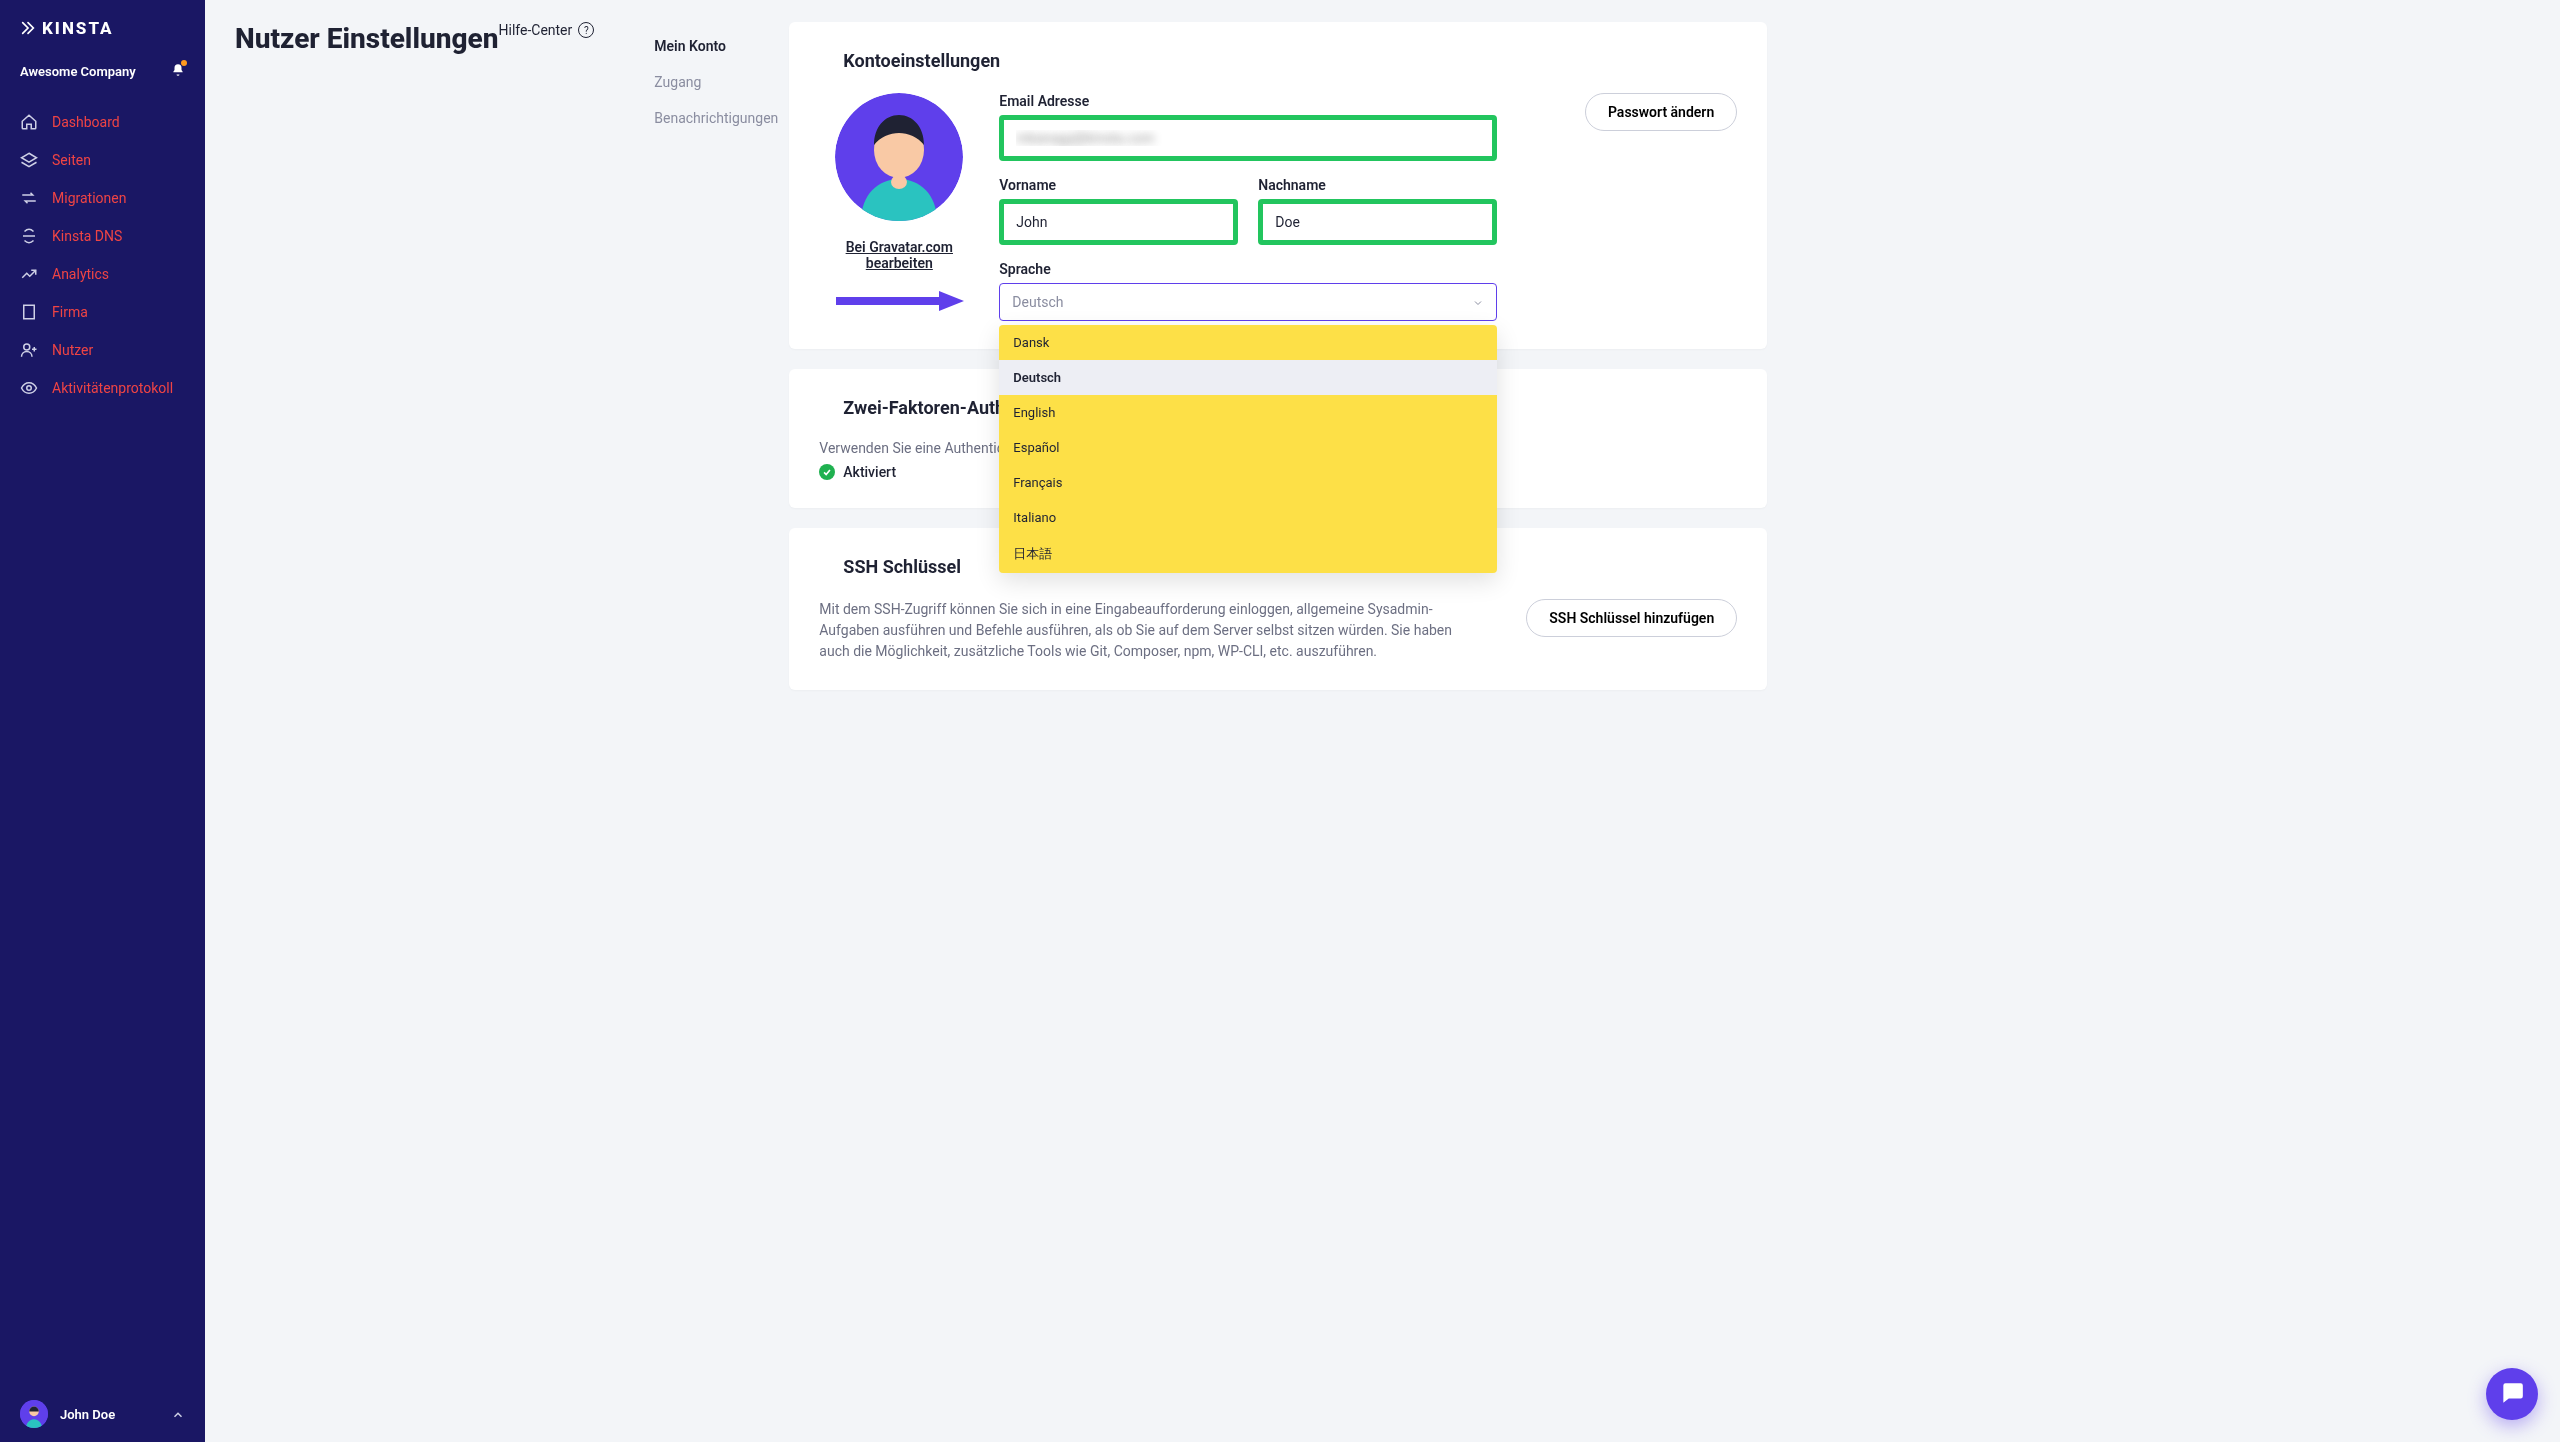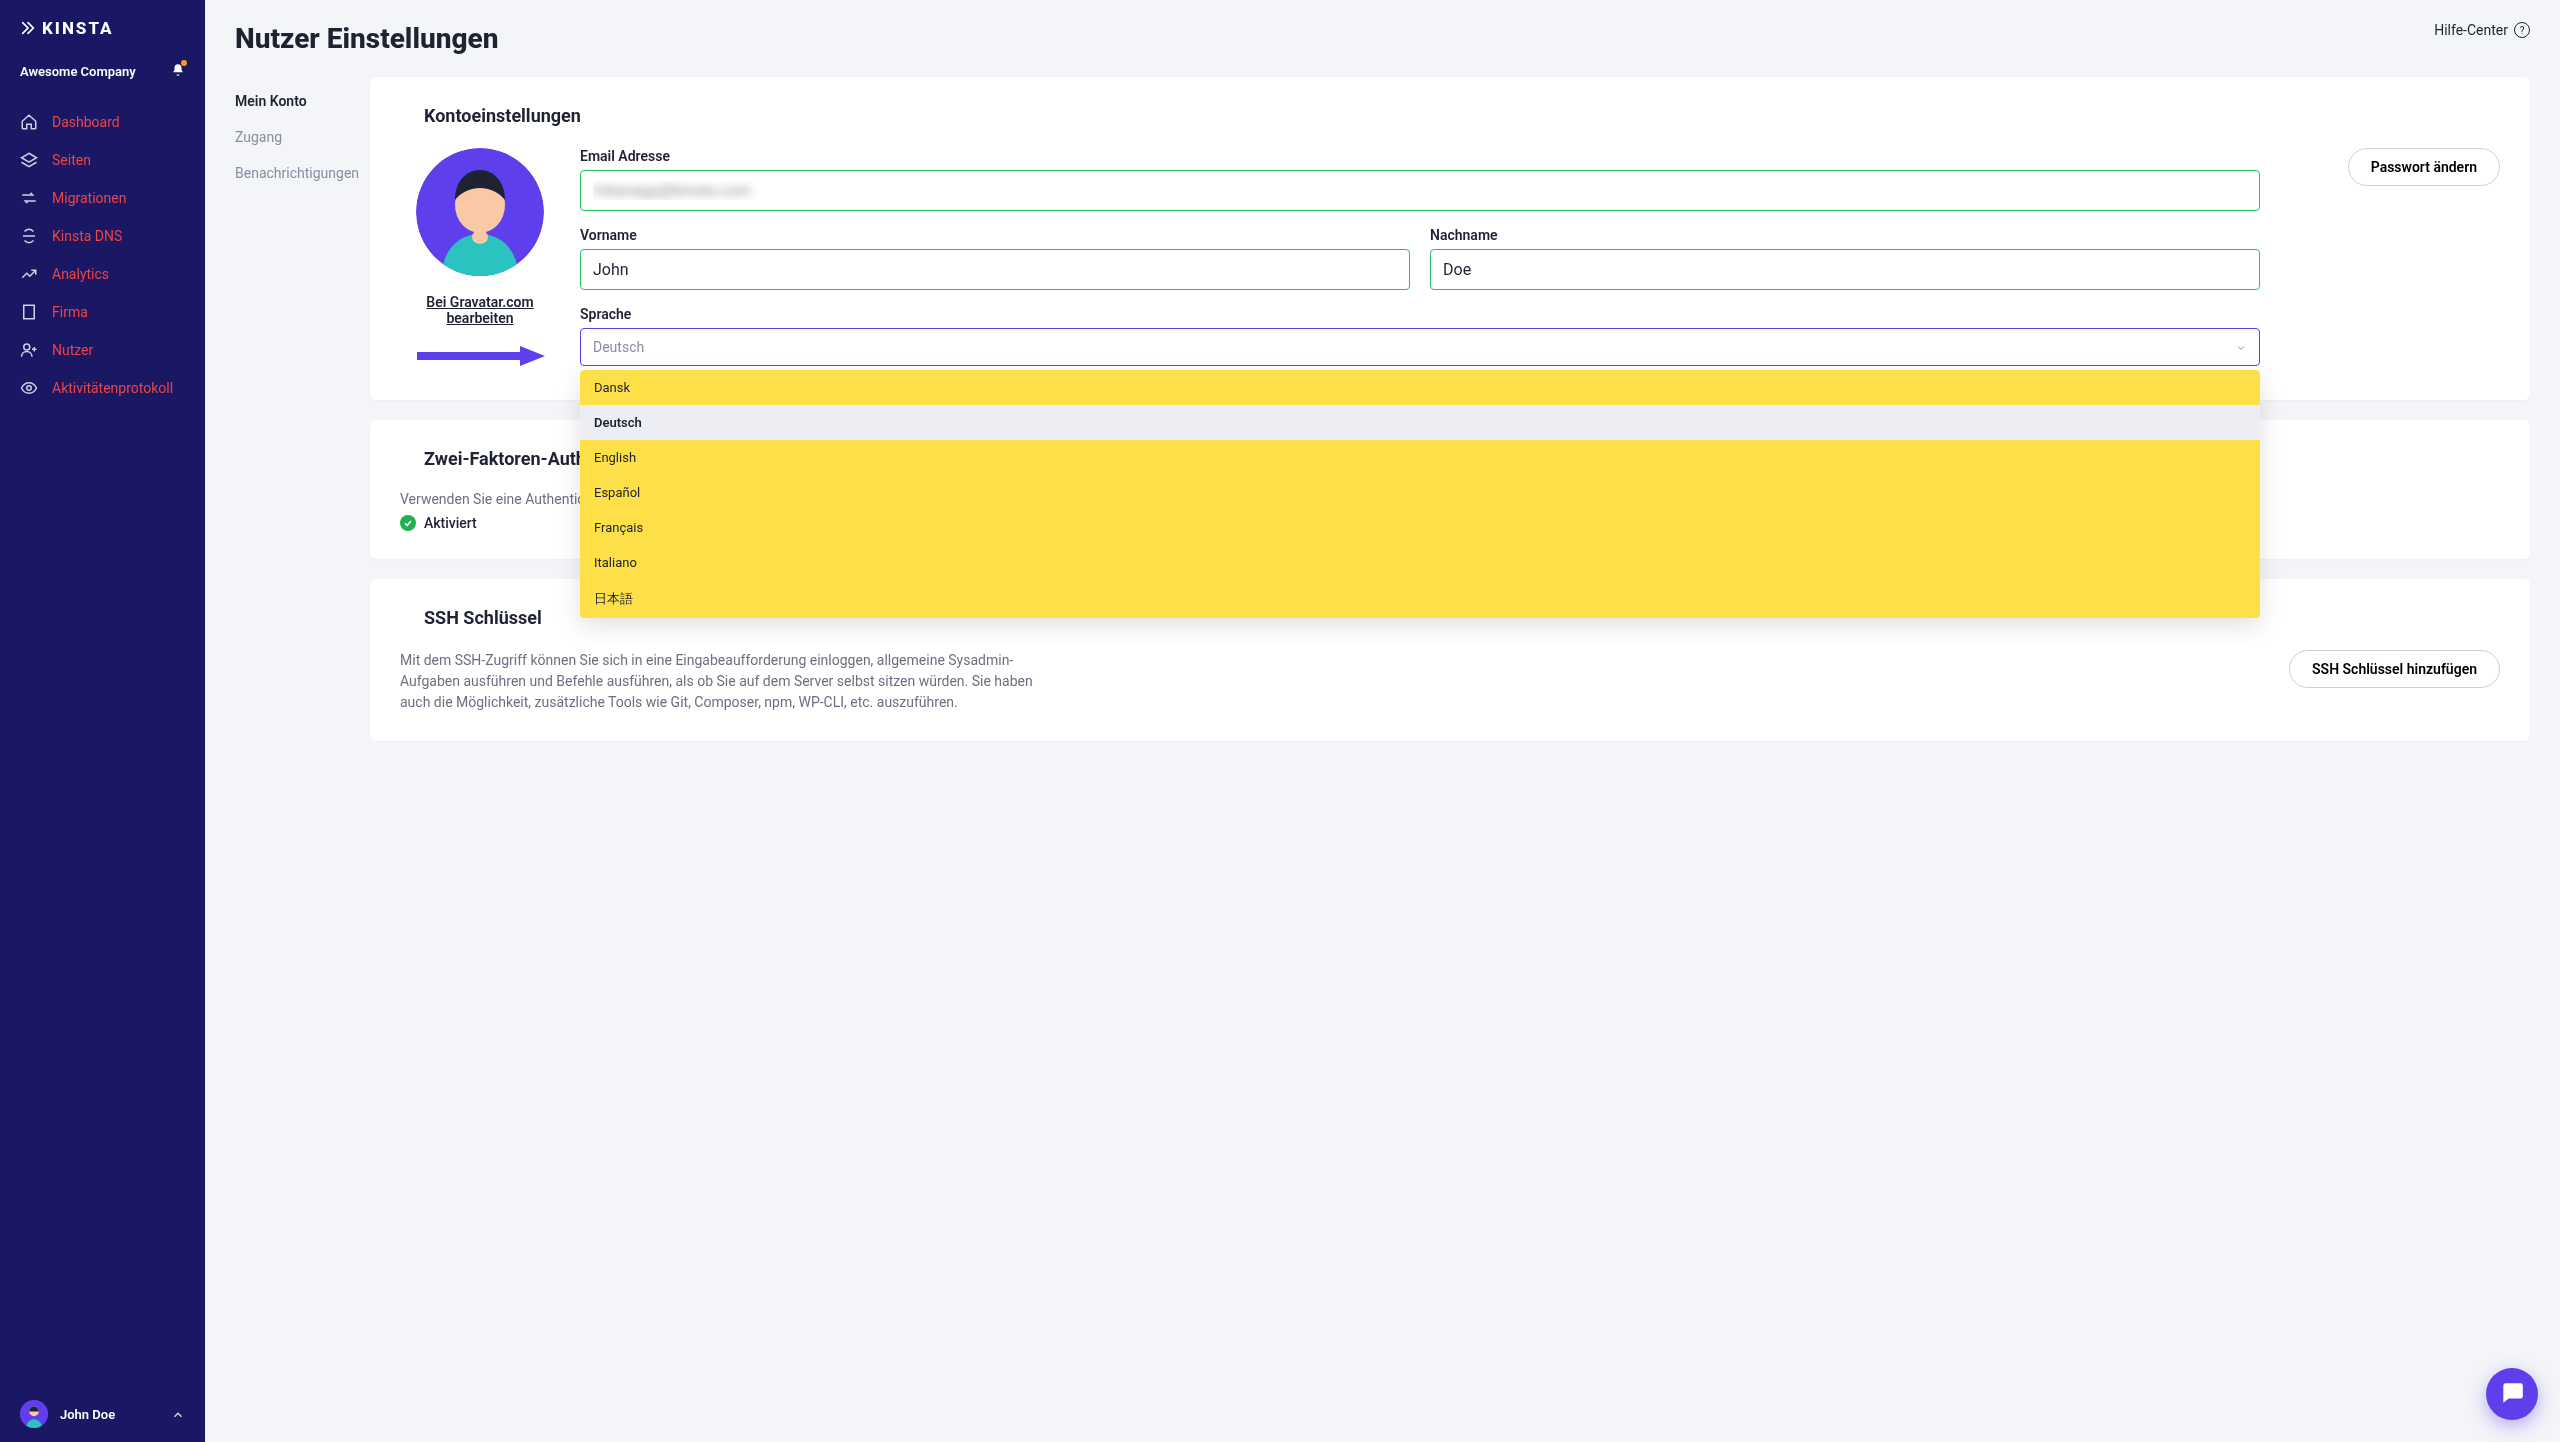--- a/index.html
+++ b/index.html
@@ -20,21 +20,21 @@
 .nav { padding:10px 0; }
 .nav-item { display:flex; align-items:center; gap:14px; padding:10px 20px; color:#ef4444; font-size:14px; cursor:pointer; }
 .nav-icon { width:18px; height:18px; flex:0 0 18px; display:flex; align-items:center; justify-content:center; color:#CED0E6; }
 .sidebar-bottom { margin-top:auto; padding:14px 20px; display:flex; align-items:center; gap:12px; }
 .avatar-mini { width:28px; height:28px; border-radius:50%; background:#5F3FEB; display:flex; align-items:center; justify-content:center; overflow:hidden; }
 .avatar-mini svg { width:100%; height:100%; }
 .user-name { font-size:13px; font-weight:600; flex:1; }
 .chevron-up { width:14px; height:14px; color:#CED0E6; }
 
 
-.main { flex:1; display:flex; flex-direction:column; height:100vh; overflow-y:auto; }
+.main { flex:1; display:flex; height:100vh; overflow-y:auto; }
 .header { display:flex; align-items:flex-start; justify-content:space-between; padding:22px 30px 0 30px; }
 .page-title { font-size:28px; font-weight:800; color:#1F2233; }
 .help { display:flex; align-items:center; gap:6px; font-size:14px; color:#1F2233; cursor:pointer; }
 .help-icon { width:16px; height:16px; border:1.5px solid #1F2233; border-radius:50%; display:flex; align-items:center; justify-content:center; font-size:10px; }
 
 .content { display:flex; padding:22px 30px 30px 30px; gap:0; }
 .subnav { width:135px; flex:0 0 135px; padding-top:6px; }
 .subnav-item { font-size:14px; padding:10px 0; color:#8A8DA0; cursor:pointer; }
 .subnav-item.active { color:#1F2233; font-weight:600; }
 
@@ -45,21 +45,21 @@
 .account-grid { display:grid; grid-template-columns:160px 1fr 220px; gap:20px; align-items:start; }
 .avatar-col { display:flex; flex-direction:column; align-items:center; }
 .avatar-big { width:128px; height:128px; border-radius:50%; overflow:hidden; }
 .avatar-big svg { width:100%; height:100%; }
 .gravatar-link { margin-top:18px; font-size:14px; font-weight:600; text-align:center; text-decoration:underline; color:#1F2233; }
 .arrow-annot { margin-top:18px; }
 
 .form-col { display:flex; flex-direction:column; gap:16px; }
 .label { font-size:14px; font-weight:600; margin-bottom:6px; }
 .field-row-2 { display:grid; grid-template-columns:1fr 1fr; gap:20px; }
-.input { width:100%; border:1px solid #22c55e; border-radius:4px; padding:10px 12px; font-size:16px; color:#1F2233; background:#fff; }
+.input { width:100%; border:5px solid #22c55e; border-radius:4px; padding:10px 12px; font-size:14px; color:#1F2233; background:#fff; }
 .input.blurred { color:transparent; text-shadow:0 0 8px rgba(0,0,0,.45); }
 .select-wrap { position:relative; }
 .select { width:100%; border:1.5px solid #5F3FEB; border-radius:4px; padding:10px 12px; font-size:14px; color:#8A8DA0; background:#fff; display:flex; justify-content:space-between; align-items:center; }
 .select-chevron { width:12px; height:12px; color:#8A8DA0; }
 .dropdown { position:absolute; left:0; right:0; top:calc(100% + 4px); background:#fde047; border-radius:4px; box-shadow:0 8px 24px rgba(0,0,0,.12); z-index:10; }
 .dropdown-item { padding:10px 14px; font-size:13px; cursor:pointer; }
 .dropdown-item.hovered { background:#EDEEF4; font-weight:600; }
 
 .btn-outline { border:1px solid #CCCFDA; background:#fff; border-radius:999px; padding:10px 22px; font-size:14px; font-weight:600; cursor:pointer; white-space:nowrap; }
 .btn-col { display:flex; justify-content:flex-end; }

